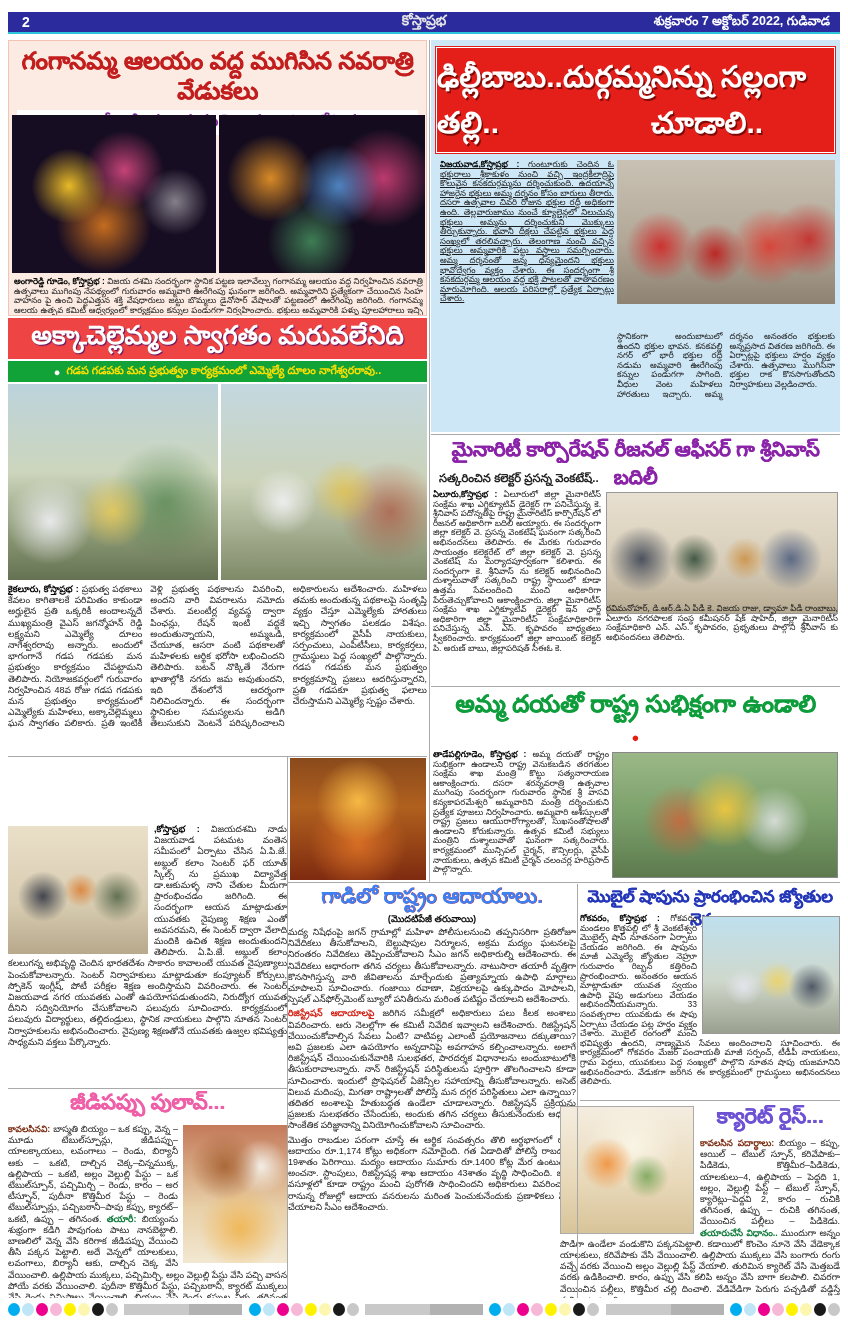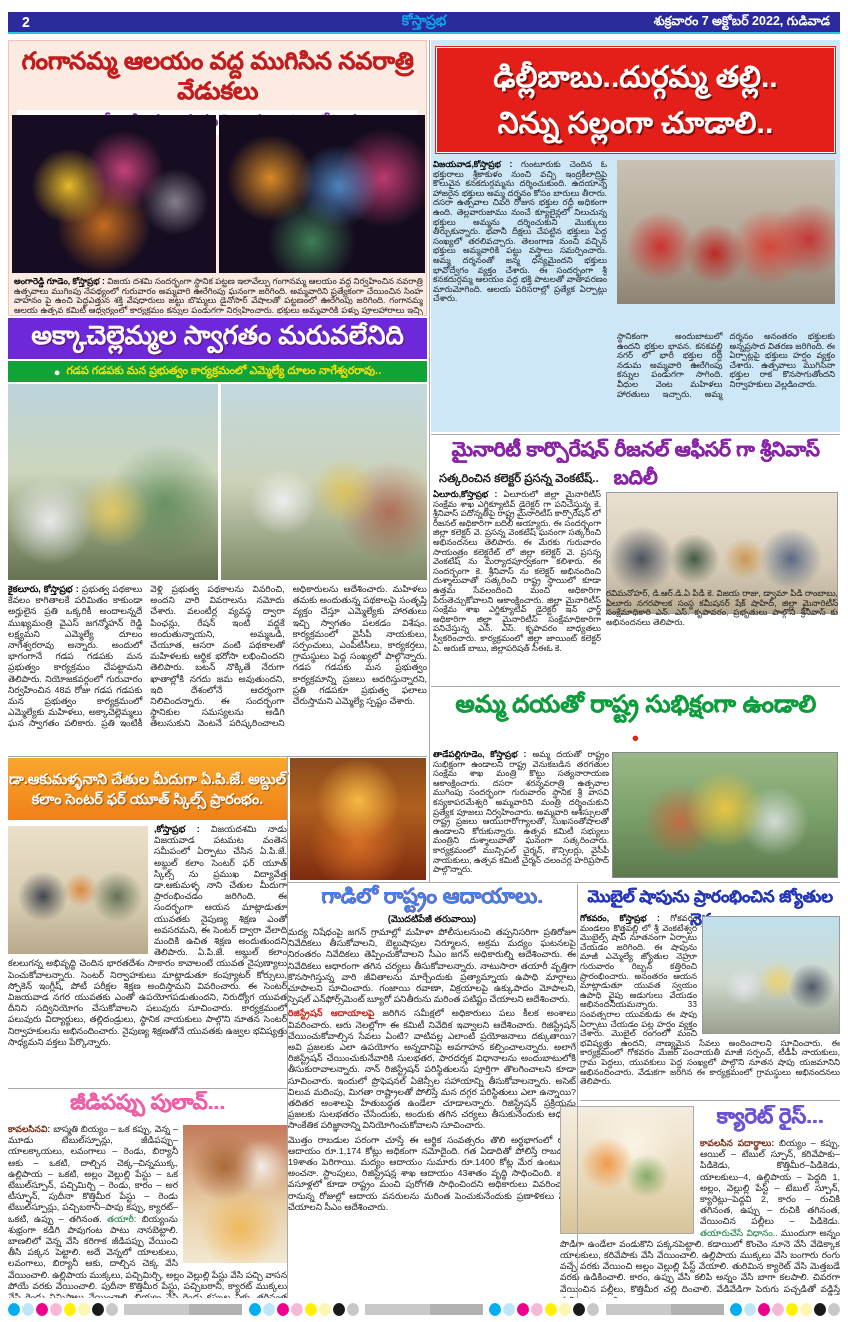--- a/index.html
+++ b/index.html
@@ -5,86 +5,86 @@
   * { margin:0; padding:0; box-sizing:border-box; }
   html,body { background:#ffffff; }
   body { font-family:"Liberation Sans", sans-serif; }
   .page { position:relative; width:848px; height:1322px; background:#ffffff; overflow:hidden; }
   .abs { position:absolute; }
 
   
   .masthead-bar { left:8px; top:12px; width:832px; height:22px; background:#2b2b9e;
     border-bottom:2px solid #2ec4de; display:flex; align-items:center; }
   .pageno { position:absolute; left:14px; color:#ffffff; font-weight:bold; font-size:14px; }
-  .masthead { position:absolute; left:0; right:0; text-align:center; color:#0ea5e9; font-weight:bold; font-size:14px; }
+  .masthead { position:absolute; left:0; right:0; text-align:center; color:#e5e5e5; font-weight:bold; font-size:14px; }
   .dateline-top { position:absolute; right:10px; color:#ffffff; font-weight:bold; font-size:12.5px; }
 
   
   .body-text { font-size:9px; line-height:11.2px; text-align:justify; color:#1c1c1c; overflow:hidden; }
   .body-text.small { font-size:8.5px; line-height:9.6px; }
   .dl { font-weight:bold; color:#000; }
   .divider-v { background:#a9a9a9; width:1px; }
   .divider-h { background:#a9a9a9; height:1px; }
 
   
   .art1 { left:8px; top:40px; width:419px; height:276px; background:#fcebe3; border:1px solid #f3c4b4; }
   .art1-headline { margin-top:5px; text-align:center; color:#c21e1e; font-weight:bold; font-size:24px; line-height:30px;
     text-shadow:0.5px 0 #c21e1e; }
   .art1-subhead-strip { margin:4px 8px 0 8px; background:#ffffff; height:25px; display:flex; align-items:center; justify-content:center; gap:6px; }
   .art1-subhead { color:#7c2a96; font-weight:bold; font-size:16px; }
   .bullet-red { color:#e02010; font-size:13px; }
   .art1-photos { position:absolute; left:3px; top:74px; width:413px; height:158px; display:flex; gap:3px; }
   .art1-body { position:absolute; left:5px; top:236px; width:409px; height:38px; }
 
   
-  .art2-banner { left:8px; top:318px; width:419px; height:41px; background:#6d28d9; display:flex; align-items:center; justify-content:center; }
+  .art2-banner { left:8px; top:318px; width:419px; height:41px; background:#ef4444; display:flex; align-items:center; justify-content:center; }
   .art2-headline { color:#ffffff; font-weight:bold; font-size:26px; text-shadow:1px 1px 1px #5e0f63; }
   .art2-strip { left:8px; top:361px; width:419px; height:21px; background:#12a338; display:flex; align-items:center; justify-content:center; gap:6px; }
   .art2-subhead { color:#ffe000; font-weight:bold; font-size:11px; }
   .bullet-white { color:#ffffff; font-size:11px; }
   .art2-photos { left:8px; top:384px; width:419px; height:196px; display:flex; gap:3px; }
   .art2-body { left:8px; top:584px; width:419px; height:170px; column-count:3; column-gap:8px; }
 
   
   .art-kalam-head { left:8px; top:758px; width:279px; height:62px; background:linear-gradient(180deg,#f9a82e,#ef7f16);
     display:flex; flex-direction:column; align-items:center; justify-content:center; }
   .kalam-line { color:#ffffff; font-weight:bold; font-size:14.5px; line-height:20px; text-shadow:1px 1px 1px #8a4a00; text-align:center; }
   .art-kalam-body { left:8px; top:824px; width:279px; height:262px; }
   .kalam-photo { float:left; width:140px; height:128px; margin:2px 6px 3px 0; }
 
   
   .rec1-head { left:8px; top:1090px; width:279px; height:30px; text-align:center; color:#ef5fa7; font-weight:bold; font-size:21px; text-shadow:0.5px 0 #ef5fa7; }
   .rec1-body { left:8px; top:1124px; width:279px; height:174px; }
   .rec1-photo { float:right; width:104px; height:138px; margin:1px 0 3px 5px; }
   .lead-maroon { font-weight:bold; color:#7c2d12; }
-  .lead-green { font-weight:normal; color:#0c7a38; }
+  .lead-green { font-weight:bold; color:#0c7a38; }
 
   
   .durga-photo { left:290px; top:758px; width:136px; height:122px; }
   .gaadilo-head { left:288px; top:884px; width:288px; height:28px; text-align:center; color:#3b82f6; font-weight:bold; font-size:21px; text-shadow:0.5px 0 #e2231a; }
   .gaadilo-cont { left:288px; top:913px; width:288px; height:12px; text-align:center; color:#111; font-weight:bold; font-size:9.5px; }
   .gaadilo-body { left:288px; top:927px; width:288px; height:371px; }
   .gaadilo-body p { margin-bottom:3px; }
   .lead-red { font-weight:bold; color:#d42015; }
 
   
   .art-dilli { left:431px; top:40px; width:409px; height:392px; background:#cde7f6; }
   .dilli-box { position:absolute; left:5px; top:7px; width:399px; height:106px; background:#e41f1a; border:1px solid #ffffff; outline:1px solid #e41f1a;
-    display:flex; flex-direction:column; align-items:center; justify-content:center; }
+    display:flex; flex-direction:row; align-items:center; justify-content:center; }
   .dilli-line { color:#ffffff; font-weight:bold; font-size:30px; line-height:46px; text-shadow:1.5px 1.5px 0 #7e0a06; }
-  .dilli-left { position:absolute; left:2px; top:120px; width:174px; height:266px; }
+  .dilli-left { position:absolute; left:9px; top:120px; width:174px; height:266px;text-decoration:underline; }
   .dilli-photo { position:absolute; left:186px; top:120px; width:218px; height:144px; }
   .dilli-right { position:absolute; left:186px; top:268px; width:218px; height:118px; column-count:2; column-gap:7px;margin-top:24px; }
 
   
   .min-head { left:431px; top:438px; width:409px; height:32px; text-align:center; color:#8a23a8; font-weight:bold; font-size:20px; text-shadow:0.5px 0 #8a23a8; }
   .min-sub { left:439px; top:472px; width:300px; height:15px; color:#222; font-weight:bold; font-size:11.5px; }
   .min-left { left:433px; top:490px; width:168px; height:192px; }
   .min-photo { left:606px; top:492px; width:232px; height:122px; border:1px solid #999; }
-  .min-caption { left:606px; top:589px; width:232px; height:64px; }
+  .min-caption { left:606px; top:604px; width:232px; height:64px; }
 
   
   .amma-head { left:431px; top:690px; width:409px; height:36px; text-align:center; color:#0f9d3c; font-weight:bold; font-size:24px; text-shadow:0.5px 0 #0f9d3c; }
   .amma-sub { left:431px; top:728px; width:409px; height:18px; display:flex; align-items:center; justify-content:center; gap:6px;
     color:#1a2a4a; font-weight:bold; font-size:12.5px; }
   .amma-left { left:433px; top:750px; width:176px; height:128px; }
   .amma-photo { left:612px; top:752px; width:226px; height:126px; border:1px solid #888; }
 
   
   .mob-head { left:580px; top:887px; width:260px; height:24px; text-align:center; color:#2437b8; font-weight:bold; font-size:16.5px; text-shadow:0.5px 0 #2437b8; }
@@ -232,24 +232,20 @@
 
   <div class="abs amma-head">అమ్మ దయతో రాష్ట్ర సుభిక్షంగా ఉండాలి</div>
   <div class="abs amma-sub">
     <span class="bullet-red">●</span>
   </div>
   <div class="abs amma-left body-text small">
     <span class="dl">తాడేపల్లిగూడెం, కోస్తాప్రభ :</span><span> అమ్మ దయతో రాష్ట్రం సుభిక్షంగా ఉండాలని రాష్ట్ర వెనుకబడిన తరగతుల సంక్షేమ శాఖ మంత్రి కొట్టు సత్యనారాయణ ఆకాంక్షించారు. దసరా శరన్నవరాత్రి ఉత్సవాల ముగింపు సందర్భంగా గురువారం స్థానిక శ్రీ వాసవి కన్యకాపరమేశ్వరి అమ్మవారిని మంత్రి దర్శించుకుని ప్రత్యేక పూజలు నిర్వహించారు. అమ్మవారి ఆశీస్సులతో రాష్ట్ర ప్రజలు ఆయురారోగ్యాలతో, సుఖసంతోషాలతో ఉండాలని కోరుకున్నారు. ఉత్సవ కమిటీ సభ్యులు మంత్రిని దుశ్శాలువాతో ఘనంగా సత్కరించారు. కార్యక్రమంలో మున్సిపల్ చైర్మన్, కౌన్సిలర్లు, వైసీపీ నాయకులు, ఉత్సవ కమిటీ చైర్మన్ చలంచర్ల హరిప్రసాద్ పాల్గొన్నారు.</span>
   </div>
   <div class="abs amma-photo photo ph-garland"></div>
 
-  <div class="abs art-kalam-head">
-    <div class="kalam-line">డా.ఆకుమళ్ళనాని చేతుల మీదుగా ఏ.పి.జే. అబ్దుల్</div>
-    <div class="kalam-line">కలాం సెంటర్ ఫర్ యూత్ స్కిల్స్ ప్రారంభం.</div>
-  </div>
   <div class="abs art-kalam-body body-text">
     <div class="kalam-photo photo ph-kalamph"></div>
     <span class="dl">,కోస్తాప్రభ :</span><span> విజయదశమి నాడు విజయవాడ పటమట వంతెన సమీపంలో ఏర్పాటు చేసిన ఏ.పి.జే. అబ్దుల్ కలాం సెంటర్ ఫర్ యూత్ స్కిల్స్ ను ప్రముఖ విద్యావేత్త డా.ఆకుమళ్ళ నాని చేతుల మీదుగా ప్రారంభించడం జరిగింది. ఈ సందర్భంగా ఆయన మాట్లాడుతూ యువతకు నైపుణ్య శిక్షణ ఎంతో అవసరమని, ఈ సెంటర్ ద్వారా వేలాది మందికి ఉచిత శిక్షణ అందుతుందని తెలిపారు. ఏ.పి.జే. అబ్దుల్ కలాం కలలుగన్న అభివృద్ధి చెందిన భారతదేశం సాకారం కావాలంటే యువత నైపుణ్యాలు పెంచుకోవాలన్నారు. సెంటర్ నిర్వాహకులు మాట్లాడుతూ కంప్యూటర్ కోర్సులు, స్పోకెన్ ఇంగ్లీష్, పోటీ పరీక్షల శిక్షణ అందిస్తామని వివరించారు. ఈ సెంటర్ విజయవాడ నగర యువతకు ఎంతో ఉపయోగపడుతుందని, నిరుద్యోగ యువత దీనిని సద్వినియోగం చేసుకోవాలని పలువురు సూచించారు. కార్యక్రమంలో పలువురు విద్యార్థులు, తల్లిదండ్రులు, స్థానిక నాయకులు పాల్గొని నూతన సెంటర్ నిర్వాహకులను అభినందించారు. నైపుణ్య శిక్షణతోనే యువతకు ఉజ్వల భవిష్యత్తు సాధ్యమని వక్తలు పేర్కొన్నారు.</span>
   </div>
 
   <div class="abs rec1-head">జీడిపప్పు పులావ్...</div>
   <div class="abs rec1-body body-text">
     <div class="rec1-photo photo ph-food1"></div>
     <span class="lead-maroon">కావలసినవి:</span><span> బాస్మతి బియ్యం – ఒక కప్పు, వెన్న – మూడు టేబుల్‌స్పూన్లు, జీడిపప్పు–యాలక్కాయలు, లవంగాలు – రెండు, బిర్యానీ ఆకు – ఒకటి, దాల్చిన చెక్క–చిన్నముక్క, ఉల్లిపాయ – ఒకటి, అల్లం వెల్లుల్లి పేస్టు – ఒక టేబుల్‌స్పూన్, పచ్చిమిర్చి – రెండు, కారం – అర టీస్పూన్, పుదీనా కొత్తిమీర పేస్టు – రెండు టేబుల్‌స్పూన్లు, పచ్చిబఠానీ–పావు కప్పు, క్యారట్–ఒకటి, ఉప్పు – తగినంత.</span>
     <span class="lead-green">తయారీ:</span><span> బియ్యంను శుభ్రంగా కడిగి పావుగంట పాటు నానబెట్టాలి. బాణలిలో వెన్న వేసి కరిగాక జీడిపప్పు వేయించి తీసి పక్కన పెట్టాలి. అదే వెన్నలో యాలకులు, లవంగాలు, బిర్యానీ ఆకు, దాల్చిన చెక్క వేసి వేయించాలి. ఉల్లిపాయ ముక్కలు, పచ్చిమిర్చి, అల్లం వెల్లుల్లి పేస్టు వేసి పచ్చి వాసన పోయే వరకు వేయించాలి. పుదీనా కొత్తిమీర పేస్టు, పచ్చిబఠానీ, క్యారట్ ముక్కలు వేసి రెండు నిమిషాలు వేయించాలి. బియ్యం వేసి రెండు కప్పుల నీళ్లు, తగినంత ఉప్పు వేసి మూత పెట్టి ఉడికించాలి. చివరగా వేయించిన జీడిపప్పు చల్లి దించాలి. వేడి వేడిగా రైతా లేదా కర్రీతో వడ్డించాలి. ఈ పులావ్ పిల్లలు, పెద్దలు ఎంతో ఇష్టంగా తింటారు. పండుగ రోజుల్లో ఈ రెసిపీ ఎంతో బాగుంటుంది.</span>

